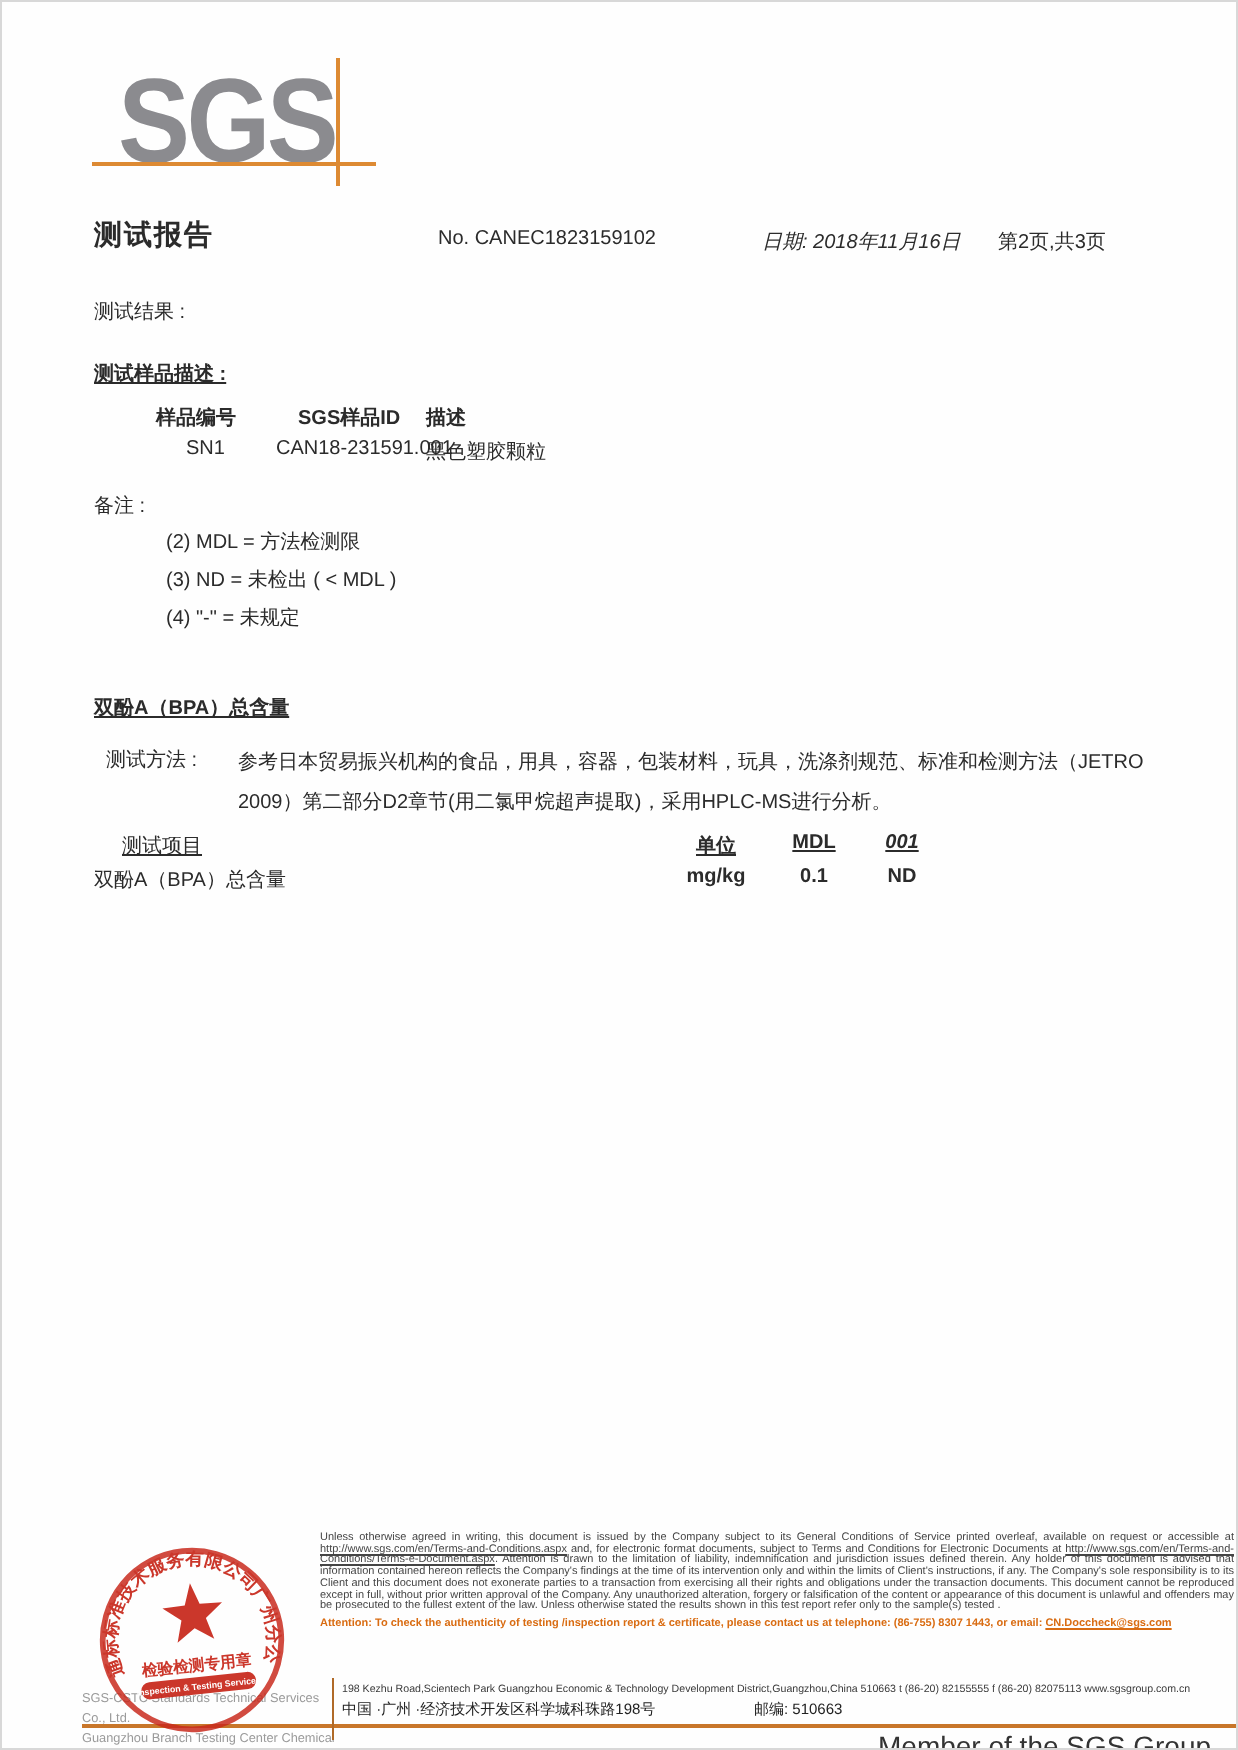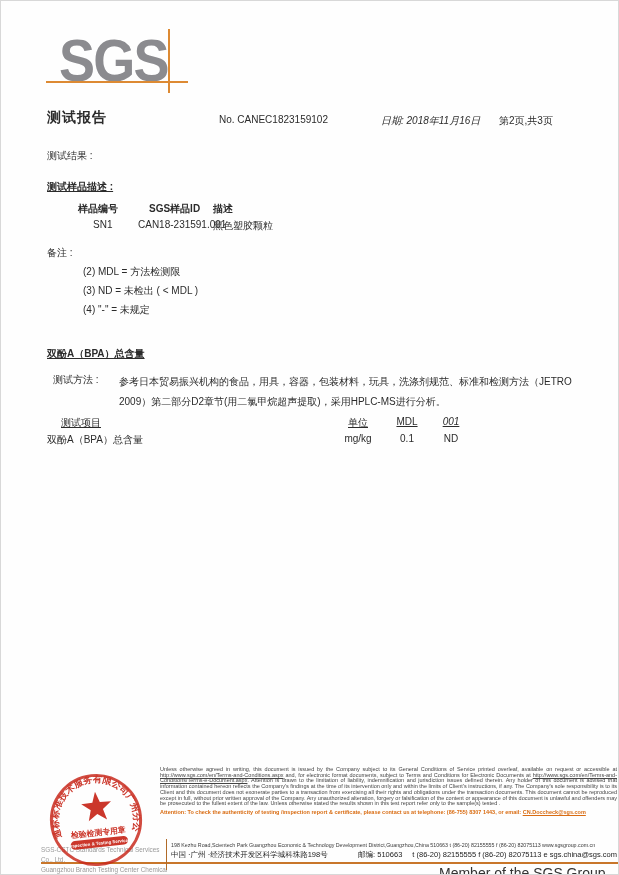--- a/index.html
+++ b/index.html
@@ -20,21 +20,21 @@
   .report-date{left:380px;top:113px;font-size:10px;font-style:italic;}
   .page-ind{left:498px;top:113px;font-size:10px;}
   .t10{font-size:10px;}
   .bold{font-weight:bold;}
   .und{text-decoration:underline;}
   .ital{font-style:italic;}
   
   .remarks{left:82px;top:261px;font-size:10px;line-height:19.2px;}
   .method-text{left:118px;top:371px;width:477px;font-size:10px;line-height:19.5px;}
   
-  .cc{transform:translateX(-50%);}
+  .cc{transform:translateX(-50%);font-weight:bold;}
   
   .stamp{left:47px;top:771px;width:96px;height:96px;transform:rotate(-6deg);opacity:.93;z-index:3;}
   .company-lines{left:40px;top:844px;width:130px;font-size:6.4px;line-height:1.55;color:#9a9a9a;z-index:1;}
   .disc-wrap{left:159px;top:766px;width:457px;z-index:2;}
   .disc{font-size:5.5px;line-height:5.7px;color:#454545;text-align:justify;margin:0;}
   .disc a,.disc .lnk{text-decoration:underline;color:#454545;}
   .attn{font-size:5.5px;line-height:6px;color:#d96c12;font-weight:bold;margin:2px 0 0 0;}
   .attn .email{text-decoration:underline;}
   .addr-sep{left:165px;top:838px;width:1px;height:31px;background:#b06a28;z-index:2;}
   .addr{left:170px;top:840px;width:446px;z-index:2;}
@@ -114,20 +114,19 @@
     <p class="disc"><span>Unless otherwise agreed in writing, this document is issued by the Company subject to its General Conditions of Service printed overleaf, available on request or accessible at </span><span class="lnk">http://www.sgs.com/en/Terms-and-Conditions.aspx</span><span> and, for electronic format documents, subject to Terms and Conditions for Electronic Documents at </span><span class="lnk">http://www.sgs.com/en/Terms-and-Conditions/Terms-e-Document.aspx</span><span>. Attention is drawn to the limitation of liability, indemnification and jurisdiction issues defined therein. Any holder of this document is advised that information contained hereon reflects the Company's findings at the time of its intervention only and within the limits of Client's instructions, if any. The Company's sole responsibility is to its Client and this document does not exonerate parties to a transaction from exercising all their rights and obligations under the transaction documents. This document cannot be reproduced except in full, without prior written approval of the Company. Any unauthorized alteration, forgery or falsification of the content or appearance of this document is unlawful and offenders may be prosecuted to the fullest extent of the law. Unless otherwise stated the results shown in this test report refer only to the sample(s) tested .</span></p>
     <p class="attn"><span>Attention: To check the authenticity of testing /inspection report &amp; certificate, please contact us at telephone: (86-755) 8307 1443, or email: </span><span class="email">CN.Doccheck@sgs.com</span></p>
   </div>
 
   <div class="abs addr-sep"></div>
   <div class="abs addr">
     <div class="addr-en">198 Kezhu Road,Scientech Park Guangzhou Economic &amp; Technology Development District,Guangzhou,China 510663    t (86-20) 82155555    f (86-20) 82075113    www.sgsgroup.com.cn</div>
     <div class="addr-cn-row">
       <span class="cnpart">中国 ·广州 ·经济技术开发区科学城科珠路198号</span>
       <span>邮编: 510663</span>
-      <span>t (86-20) 82155555  f (86-20) 82075113  e sgs.china@sgs.com</span>
     </div>
   </div>
 
   <div class="abs footer-rule"></div>
   <div class="abs member">Member of the SGS Group (SGS SA)</div>
 
 </div>
 
 </body></html>

